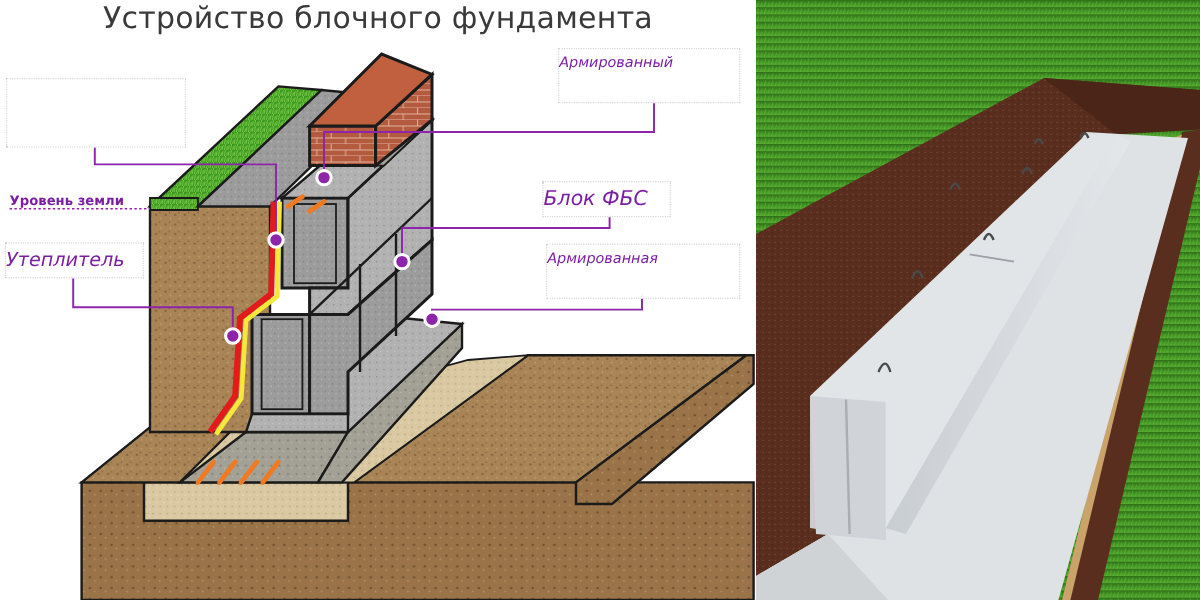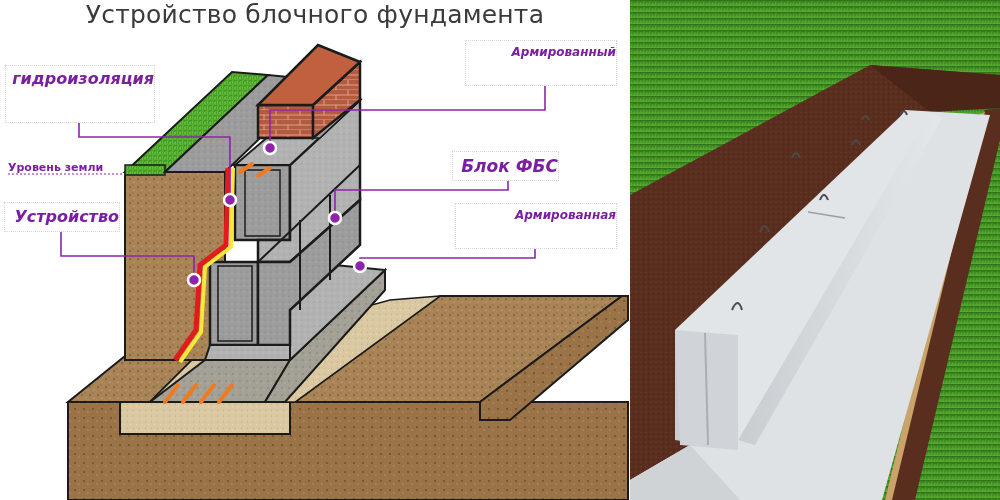--- a/index.html
+++ b/index.html
@@ -1,20 +1,20 @@
 <!DOCTYPE html>
 <html><head>
 <meta charset="utf-8">
 <style>
   html, body { margin: 0; padding: 0; background: #ffffff; }
   body { width: 1000px; height: 500px; overflow: hidden; position: relative; font-family: "DejaVu Sans", sans-serif; }
   .left-panel { position: absolute; left: 0; top: 0; width: 630px; height: 500px; background: #ffffff; }
   .right-panel { position: absolute; left: 630px; top: 0; width: 370px; height: 500px; overflow: hidden; }
   .title { position: absolute; left: 0; top: 0; width: 630px; text-align: center; font-size: 25px; color: #3a3a3a; line-height: 30px; letter-spacing: 0.2px; }
-  .label-box { position: absolute; border: 1px dotted #d6d6d6; background: rgba(255,255,255,0.96); color: #7b1fa2; font-style: italic; font-weight: bold; text-align: right; line-height: 21px; }
+  .label-box { position: absolute; border: 1px dotted #d6d6d6; background: rgba(255,255,255,0.96); color: #7b1fa2; font-style: italic; font-weight: normal; text-align: left; line-height: 21px; }
   .lbl-vert { left: 5px; top: 65px; width: 148px; height: 54px; font-size: 16px; padding-top: 2px; }
   .lbl-ground { position: absolute; left: 8px; top: 161px; font-size: 11px; color: #7b1fa2; font-weight: bold; font-style: normal; }
   .lbl-insul { left: 4px; top: 202px; width: 114px; height: 28px; font-size: 16px; line-height: 28px; }
   .lbl-belt { left: 465px; top: 40px; width: 150px; height: 42px; font-size: 12px; line-height: 18px; padding-top: 2px; }
   .lbl-fbs { left: 452px; top: 151px; width: 105px; height: 28px; font-size: 17px; line-height: 28px; }
   .lbl-cushion { left: 455px; top: 203px; width: 160px; height: 42px; font-size: 12px; line-height: 18px; padding-top: 2px; }
   svg { position: absolute; left: 0; top: 0; }
 </style>
 </head>
 <body>
@@ -130,24 +130,23 @@
     <g fill="#8e24aa" stroke="#ffffff" stroke-width="2.5">
       <circle cx="230" cy="200" r="6"></circle>
       <circle cx="194" cy="280" r="6"></circle>
       <circle cx="270" cy="148" r="6"></circle>
       <circle cx="335" cy="218" r="6"></circle>
       <circle cx="360" cy="266" r="6"></circle>
     </g>
   </svg>
 
   <div class="label-box lbl-vert">
-    <div>гидроизоляция</div>
   </div>
   <div class="lbl-ground">Уровень земли</div>
-  <div class="label-box lbl-insul">Устройство</div>
+  <div class="label-box lbl-insul">Утеплитель</div>
   <div class="label-box lbl-belt">
     <div>Армированный</div>
   </div>
   <div class="label-box lbl-fbs">Блок ФБС</div>
   <div class="label-box lbl-cushion">
     <div>Армированная</div>
   </div>
 </div>
 
 <div class="right-panel">

